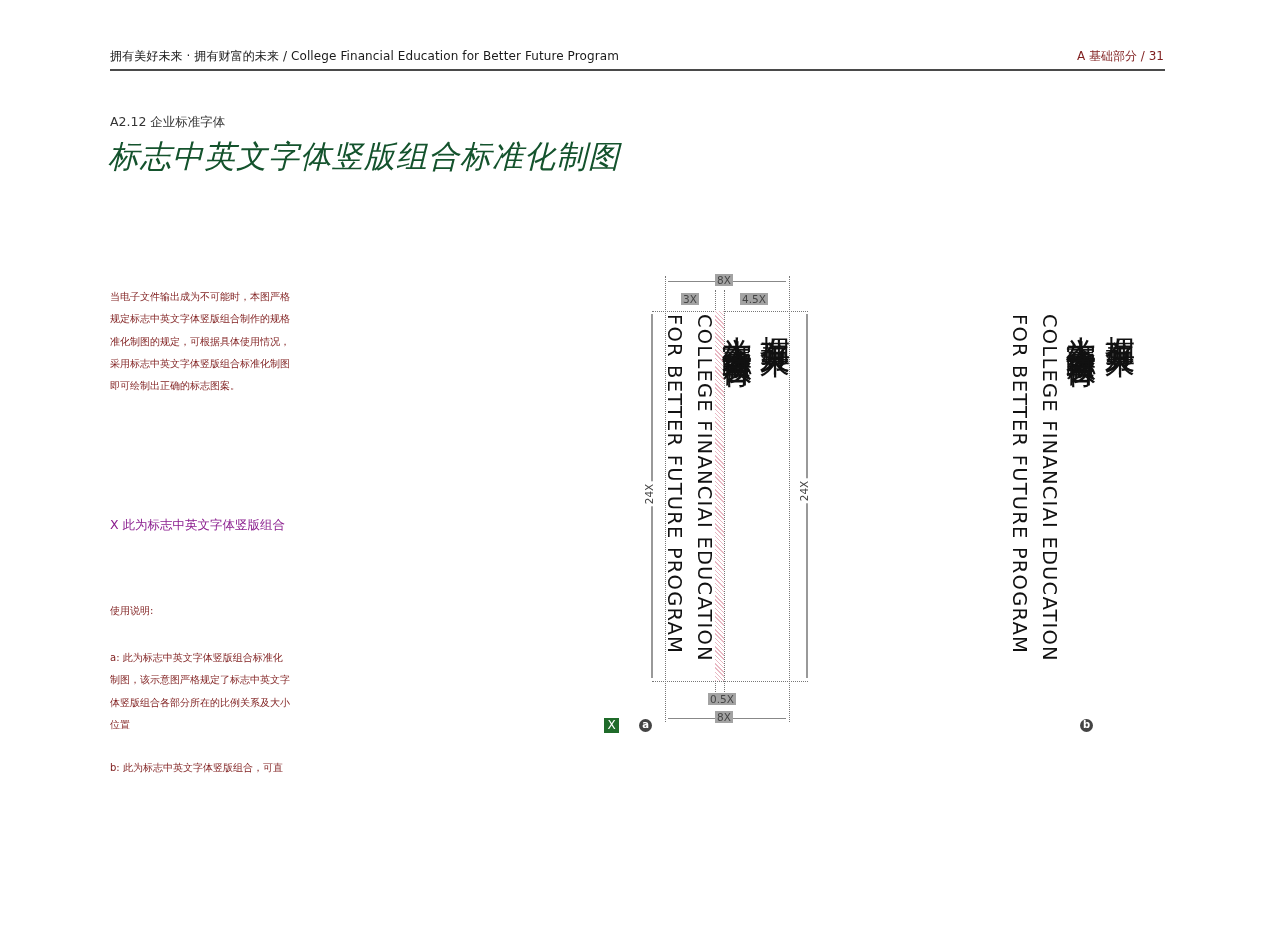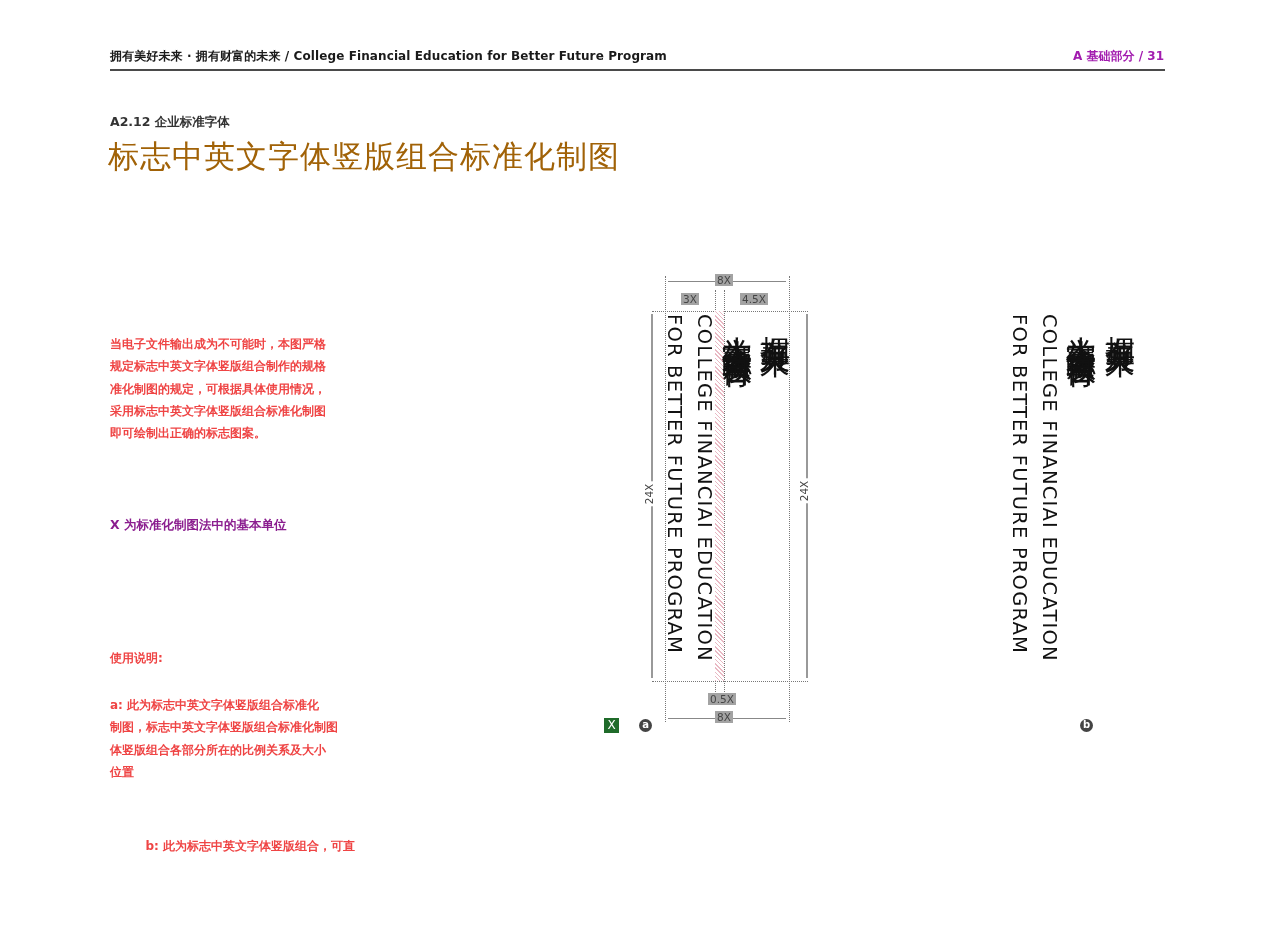--- a/index.html
+++ b/index.html
@@ -1,24 +1,24 @@
 <!DOCTYPE html>
 <html><head>
 <meta charset="utf-8">
 <style>
   html, body { margin:0; padding:0; background:#ffffff; }
   body { width:1280px; height:943px; position:relative; overflow:hidden;
          font-family:"DejaVu Sans", "Liberation Sans", sans-serif; color:#222; }
-  .abs { position:absolute;font-weight:bold; }
+  .abs { position:absolute; }
   .hdr-left { left:110px; top:48px; font-size:12px; color:#1a1a1a; letter-spacing:0.1px; white-space:nowrap; }
-  .hdr-right { right:116px; top:48px; font-size:12px; color:#a21caf; white-space:nowrap; }
+  .hdr-right { right:116px; top:48px; font-size:12px; color:#7f1d1d; white-space:nowrap; }
   .hdr-rule { left:110px; top:69px; width:1055px; height:2px; background:#4a4a4a; }
   .section-no { left:110px; top:114px; font-size:12.5px; color:#333; white-space:nowrap; }
-  .page-title { left:108px; top:136px; font-size:31px; color:#a16207; font-weight:300; letter-spacing:1px; white-space:nowrap; }
-  .para { left:110px; width:245px; font-size:12px; color:#ef4444; line-height:22.3px;margin-top:47px; }
+  .page-title { left:108px; top:136px; font-size:31px; color:#14532d; font-weight:300; letter-spacing:1px; white-space:nowrap;font-style:italic; }
+  .para { left:110px; width:245px; font-size:10px; color:#7f1d1d; line-height:22.3px; }
   .para p { margin:0; }
   .note-x { left:110px; top:517px; font-size:12.5px; color:#8b1e8f; white-space:nowrap; }
 
   
   .dot-v { position:absolute; width:0; border-left:1px dotted #777; }
   .dot-h { position:absolute; height:0; border-top:1px dotted #777; }
   .solid-h { position:absolute; height:0; border-top:1px solid #888; }
   .solid-v { position:absolute; width:0; border-left:2px solid #999; }
   .dim { position:absolute; font-size:10.5px; color:#444; white-space:nowrap; background:#a3a3a3; padding:0 2px; }
   .dim-rot { position:absolute; font-size:10.5px; color:#444; white-space:nowrap; transform:rotate(-90deg); transform-origin:center; background:#fff; padding:0 2px; }
@@ -39,32 +39,32 @@
 <div class="abs page-title">标志中英文字体竖版组合标准化制图</div>
 
 <div class="abs para" style="top:286px;">
   <p>当电子文件输出成为不可能时，本图严格</p>
   <p>规定标志中英文字体竖版组合制作的规格</p>
   <p>准化制图的规定，可根据具体使用情况，</p>
   <p>采用标志中英文字体竖版组合标准化制图</p>
   <p>即可绘制出正确的标志图案。</p>
 </div>
 
-<div class="abs note-x">X 为标准化制图法中的基本单位</div>
+<div class="abs note-x">X 此为标志中英文字体竖版组合</div>
 
 <div class="abs para" style="top:600px;">
   <p>使用说明:</p>
 </div>
 <div class="abs para" style="top:647px;">
   <p>a: 此为标志中英文字体竖版组合标准化</p>
-  <p>制图，标志中英文字体竖版组合标准化制图</p>
+  <p>制图，该示意图严格规定了标志中英文字</p>
   <p>体竖版组合各部分所在的比例关系及大小</p>
   <p>位置</p>
 </div>
-<div class="abs para" style="top:788px;text-align:right;">
+<div class="abs para" style="top:757px;">
   <p>b: 此为标志中英文字体竖版组合，可直</p>
 </div>
 
 <div>
 
   <div class="dot-h" style="left:652px; top:311px; width:156px;"></div>
   <div class="dot-h" style="left:652px; top:681px; width:156px;"></div>
 
   <div class="dot-v" style="left:665px; top:276px; height:446px;"></div>
   <div class="dot-v" style="left:715px; top:290px; height:414px;"></div>

